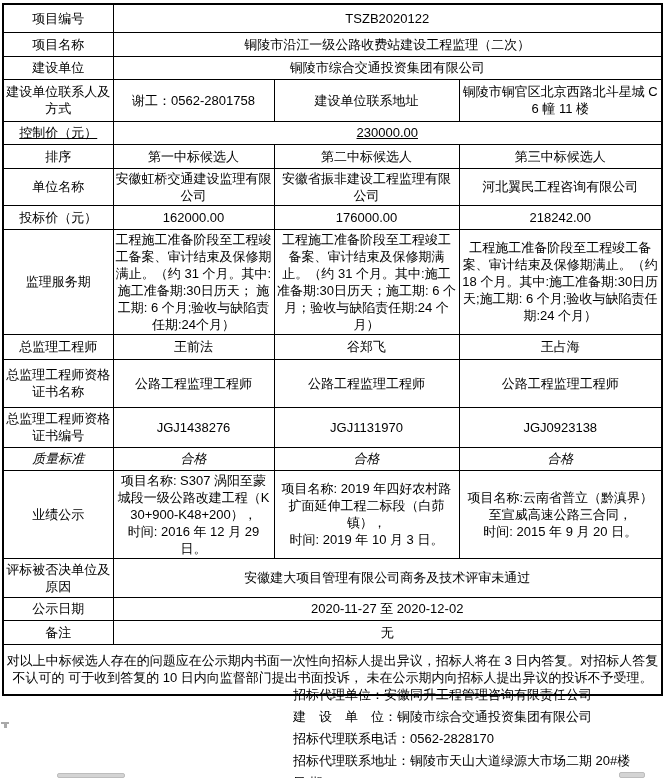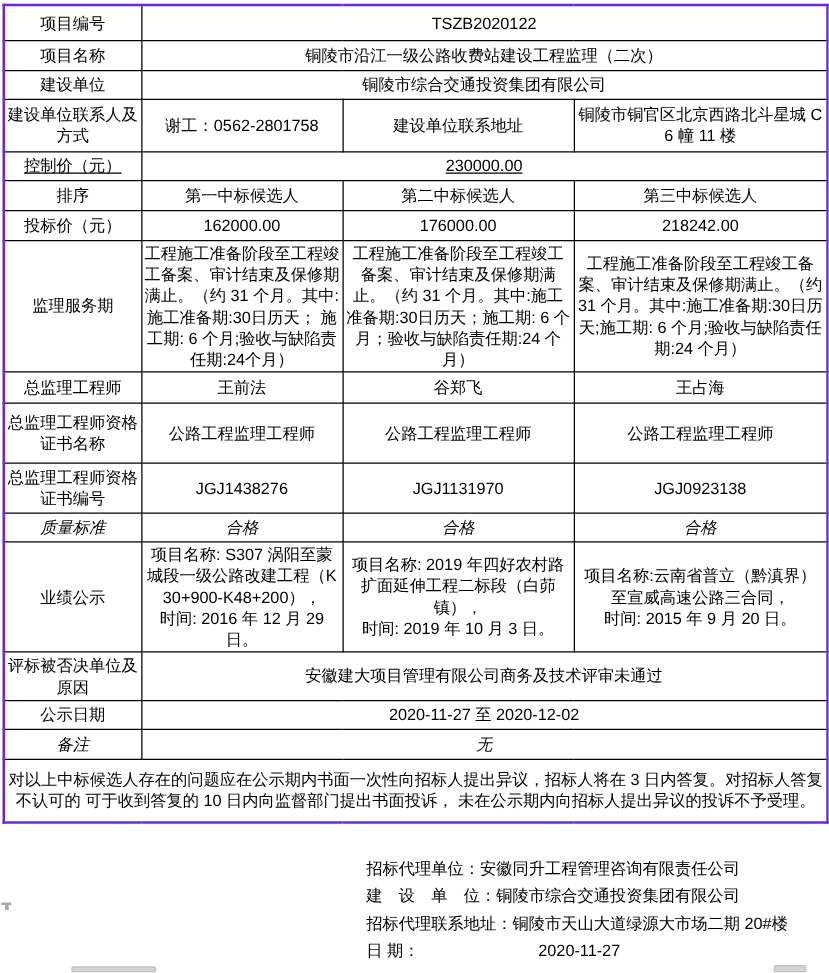--- a/index.html
+++ b/index.html
@@ -9,42 +9,42 @@
     font-family:"Liberation Sans","DejaVu Sans",sans-serif;
     color:#000;
     position:relative;
     overflow:hidden;
   }
   table.main{
     position:absolute;left:2px;top:3px;
     width:659px;
     border-collapse:collapse;
     table-layout:fixed;
-    border:2px solid #6d28d9;
+    border:2px solid #000000;
   }
   table.main td{
     border:1px solid #000;
     text-align:center;
     vertical-align:middle;
     font-size:13px;
     line-height:17px;
     padding:1px 2px;
     overflow:hidden;
     word-break:break-all;
   }
   col.c-label{width:110px;}
   col.c1{width:161px;}
   col.c2{width:185px;}
   col.c3{width:203px;}
   tr.r1{height:28px;} tr.r2{height:24px;} tr.r3{height:23px;}
   tr.r4{height:42px;} tr.r5{height:23px;text-decoration:underline;} tr.r6{height:24px;}
   tr.r7{height:23px;} tr.r8{height:23px;} tr.r9{height:24px;padding-left:43px;}
   tr.r10{height:93px;} tr.r11{height:25px;} tr.r12{height:48px;margin-top:20px;}
   tr.r13{height:40px;} tr.r14{height:23px;font-style:italic;} tr.r15{height:80px;}
-  tr.r16{height:39px;} tr.r17{height:23px;} tr.r18{height:24px;font-style:italic;}
+  tr.r16{height:39px;} tr.r17{height:23px;} tr.r18{height:24px;}
   tr.r19{height:51px;}
   td.small{font-size:12px;line-height:18px;padding:1px 1px;}
   td.preline{white-space:pre-line;font-size:12px;line-height:19px;}
   td.notice{
     text-align:left;
     font-size:13px;
     line-height:24px;
     padding:1px 4px;
     word-break:break-all;
     border-radius:13px;
@@ -106,31 +106,37 @@
     <tr class="r5">
       <td>控制价（元）</td>
       <td colspan="3">230000.00</td>
     </tr>
     <tr class="r6">
       <td>排序</td>
       <td>第一中标候选人</td>
       <td>第二中标候选人</td>
       <td>第三中标候选人</td>
     </tr>
+    <tr class="r7">
+      <td>单位名称</td>
+      <td>安徽虹桥交通建设监理有限公司</td>
+      <td>安徽省振非建设工程监理有限公司</td>
+      <td>河北翼民工程咨询有限公司</td>
+    </tr>
     <tr class="r9">
       <td>投标价（元）</td>
       <td>162000.00</td>
       <td>176000.00</td>
       <td>218242.00</td>
     </tr>
     <tr class="r10">
       <td>监理服务期</td>
       <td class="small">工程施工准备阶段至工程竣工备案、审计结束及保修期满止。（约 31 个月。其中:施工准备期:30日历天； 施工期: 6 个月;验收与缺陷责任期:24个月）</td>
       <td class="small">工程施工准备阶段至工程竣工备案、审计结束及保修期满止。（约 31 个月。其中:施工准备期:30日历天；施工期: 6 个月；验收与缺陷责任期:24 个月）</td>
-      <td class="small">工程施工准备阶段至工程竣工备案、审计结束及保修期满止。（约 31 个月。其中:施工准备期:30日历天;施工期: 6 个月;验收与缺陷责任期:24 个月）</td>
+      <td class="small">工程施工准备阶段至工程竣工备案、审计结束及保修期满止。（约 18 个月。其中:施工准备期:30日历天;施工期: 6 个月;验收与缺陷责任期:24 个月）</td>
     </tr>
     <tr class="r11">
       <td>总监理工程师</td>
       <td>王前法</td>
       <td>谷郑飞</td>
       <td>王占海</td>
     </tr>
     <tr class="r12">
       <td>总监理工程师资格证书名称</td>
       <td>公路工程监理工程师</td>
@@ -177,20 +183,23 @@
 </table>
 
 <div class="footer-block">
   <div class="footer-line">
     <span class="lbl">招标代理单位：</span><span class="val">安徽同升工程管理咨询有限责任公司</span>
   </div>
   <div class="footer-line">
     <span class="lbl">建　设　单　位：</span><span class="val">铜陵市综合交通投资集团有限公司</span>
   </div>
   <div class="footer-line">
+    <span class="lbl">招标代理联系电话：</span><span class="val">0562-2828170</span>
+  </div>
+  <div class="footer-line">
     <span class="lbl">招标代理联系地址：</span><span class="val">铜陵市天山大道绿源大市场二期 20#楼</span>
   </div>
   <div class="footer-line date-line">
     <span class="lbl">日 期：</span><span class="val">2020-11-27</span>
   </div>
 </div>
 
 <div class="indent-marker">
   <div class="bar"></div>
     <div class="stem"></div>

